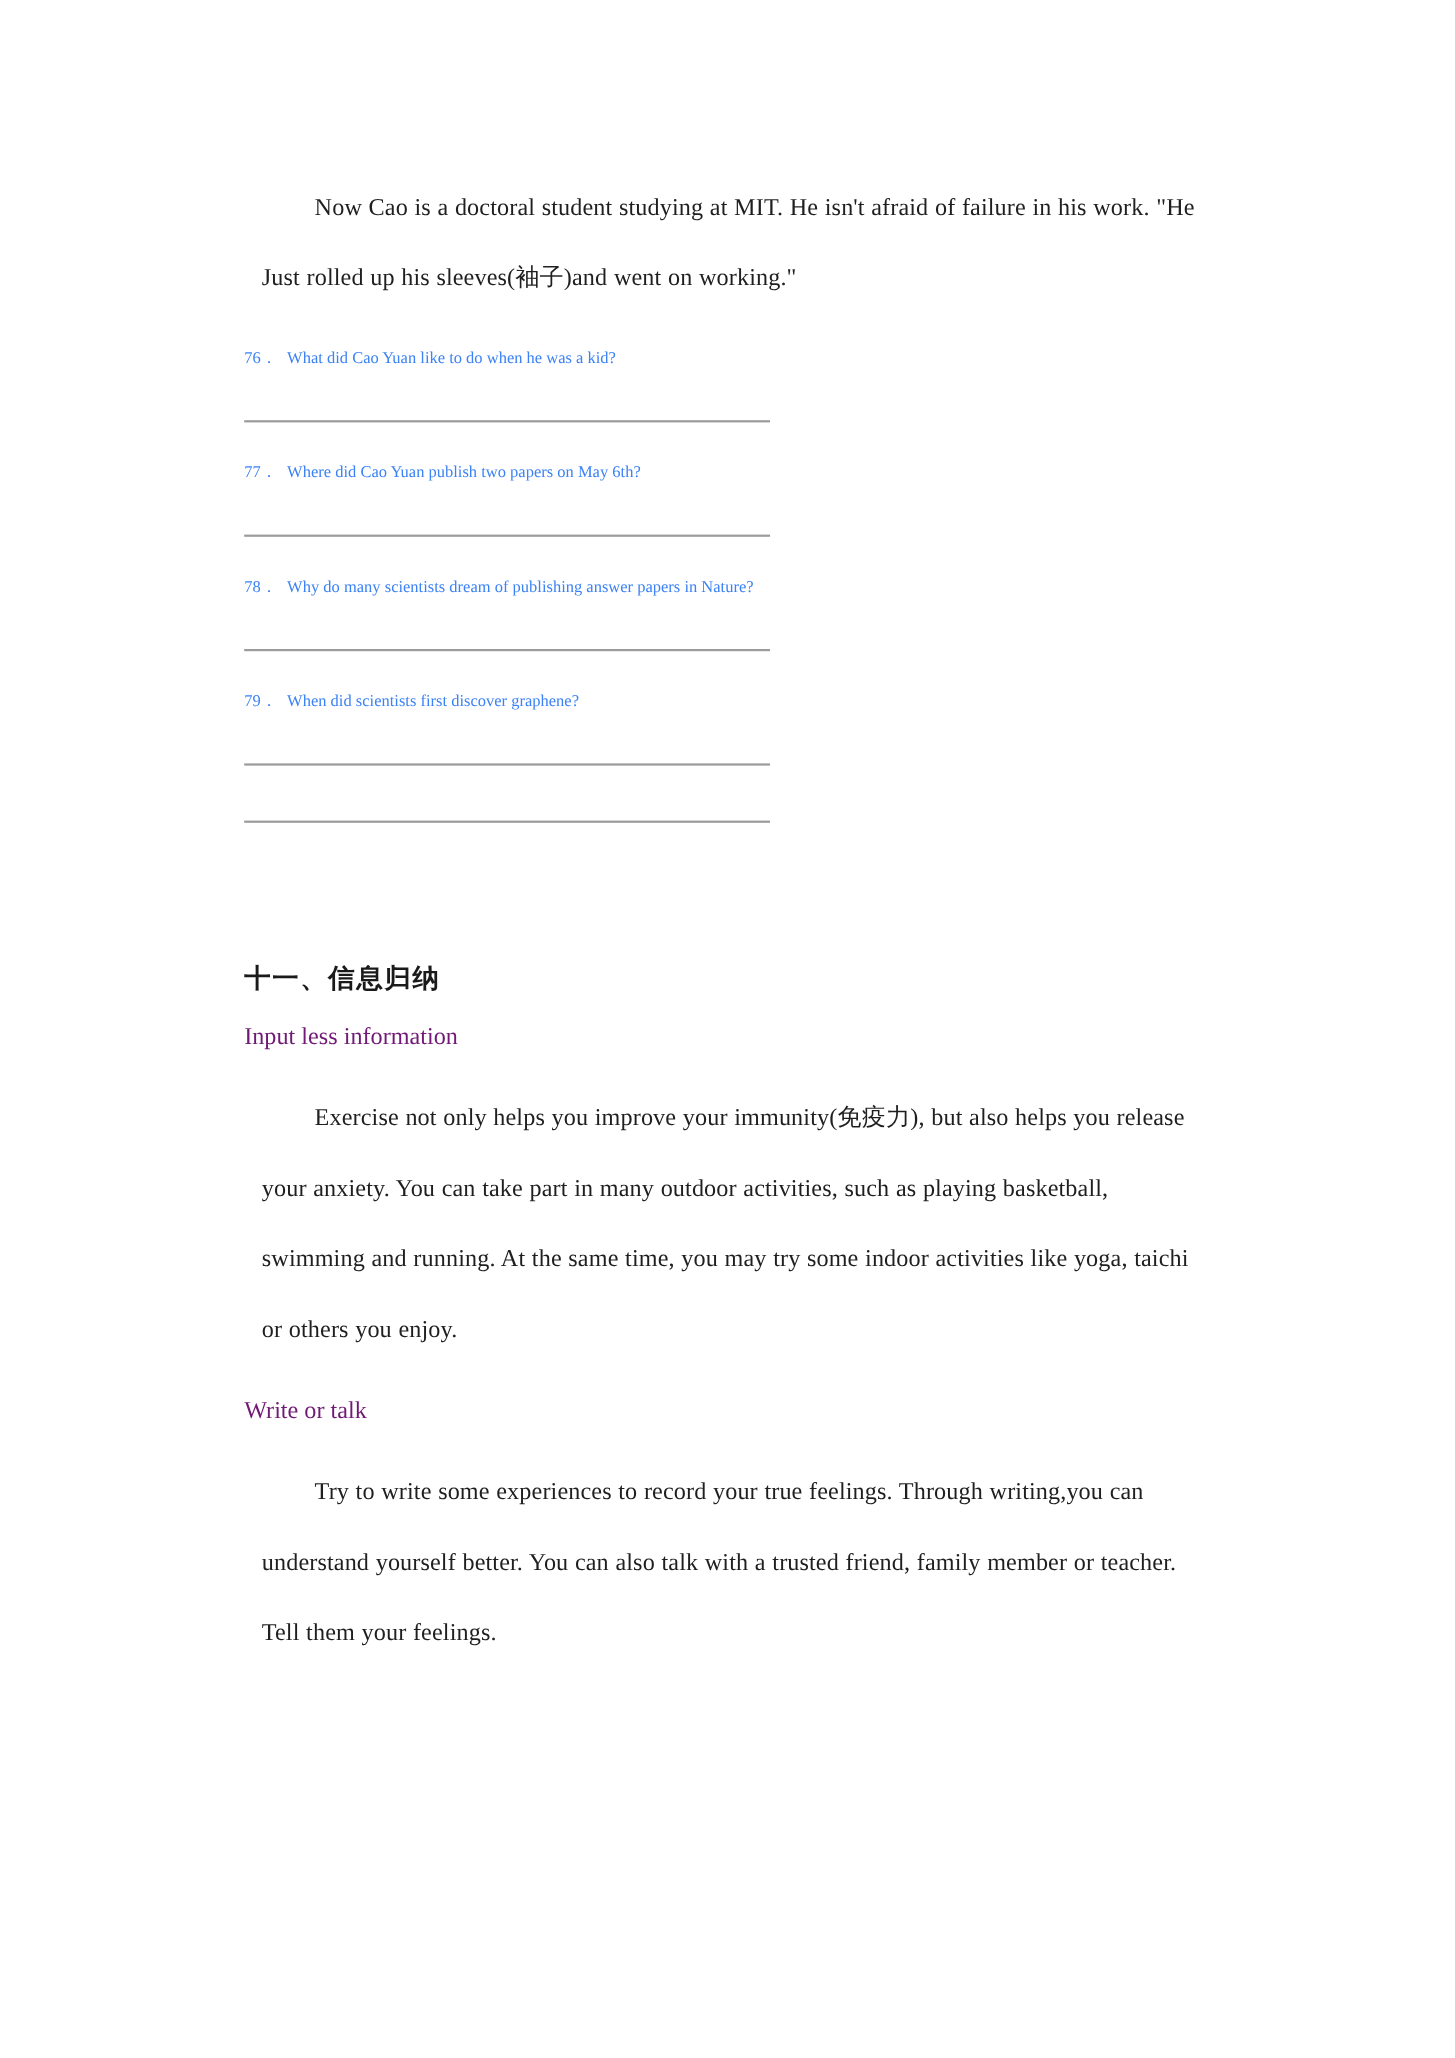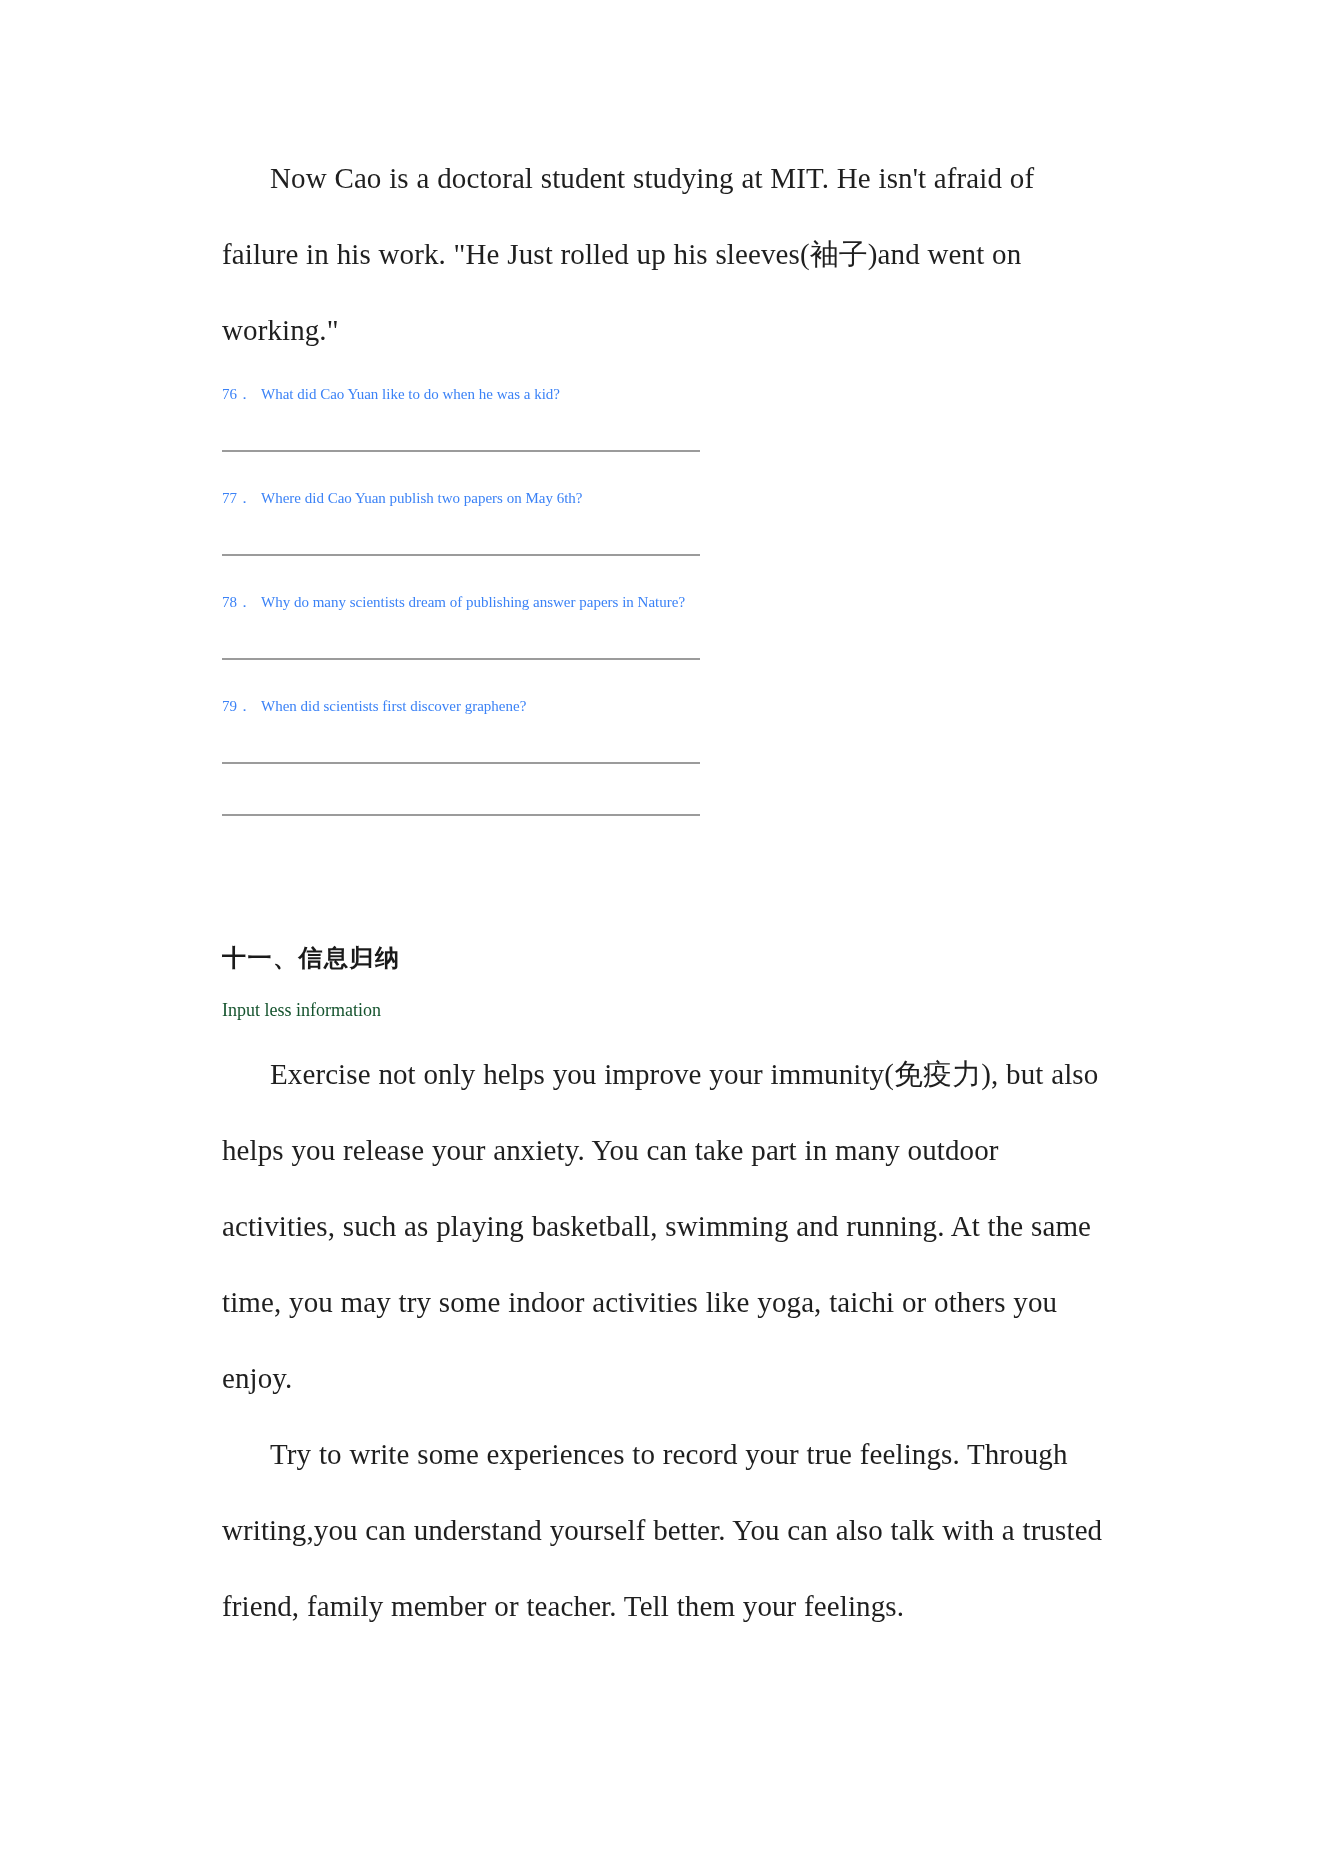--- a/index.html
+++ b/index.html
@@ -22,26 +22,26 @@
     box-sizing: border-box;
   }
   .content {
     position: absolute;
     left: 222px;
     top: 0;
     width: 890px;
   }
   
   .para {
-    font-size: 29px;
-    line-height: 76px;
+    font-size: 22px;
+    line-height: 64px;
     text-align: left;
     letter-spacing: 0.1px;
     word-spacing: 0.4px;
-    margin: 0;
+    margin: 16px;
     color: #1f1f1f;
   }
   .para.indent {
     text-indent: 48px;
   }
   .para.indent-big {
     text-indent: 72px;
   }
   .question {
     font-size: 15px;
@@ -73,24 +73,24 @@
   .section-heading {
     font-size: 24px;
     line-height: 52px;
     font-weight: bold;
     margin: 0;
     color: #1a1a1a;
     font-family: "Liberation Sans", "DejaVu Sans", sans-serif;
     letter-spacing: 1.5px;
   }
   .subhead {
-    font-size: 18px;
+    font-size: 22px;
     line-height: 52px;
     margin: 0;
-    color: #14532d;
+    color: #701a75;
   }
   .spacer-lg { height: 96px; }
   .top-offset { height: 140px; }
 </style>
 </head>
 <body>
 
 <div class="page">
   <div class="content">
 
@@ -114,16 +114,17 @@
 
     <div class="spacer-lg"></div>
 
     <p class="section-heading">十一、信息归纳</p>
 
 
     <p class="subhead">Input less information</p>
 
     <p class="para indent">Exercise not only helps you improve your immunity(免疫力), but also helps you release your anxiety. You can take part in many outdoor activities, such as playing basketball, swimming and running. At the same time, you may try some indoor activities like yoga, taichi or others you enjoy.</p>
 
+    <p class="subhead">Write or talk</p>
     <p class="para indent">Try to write some experiences to record your true feelings. Through writing,you can understand yourself better. You can also talk with a trusted friend, family member or teacher. Tell them your feelings.</p>
 
   </div>
 </div>
 
 </body></html>

